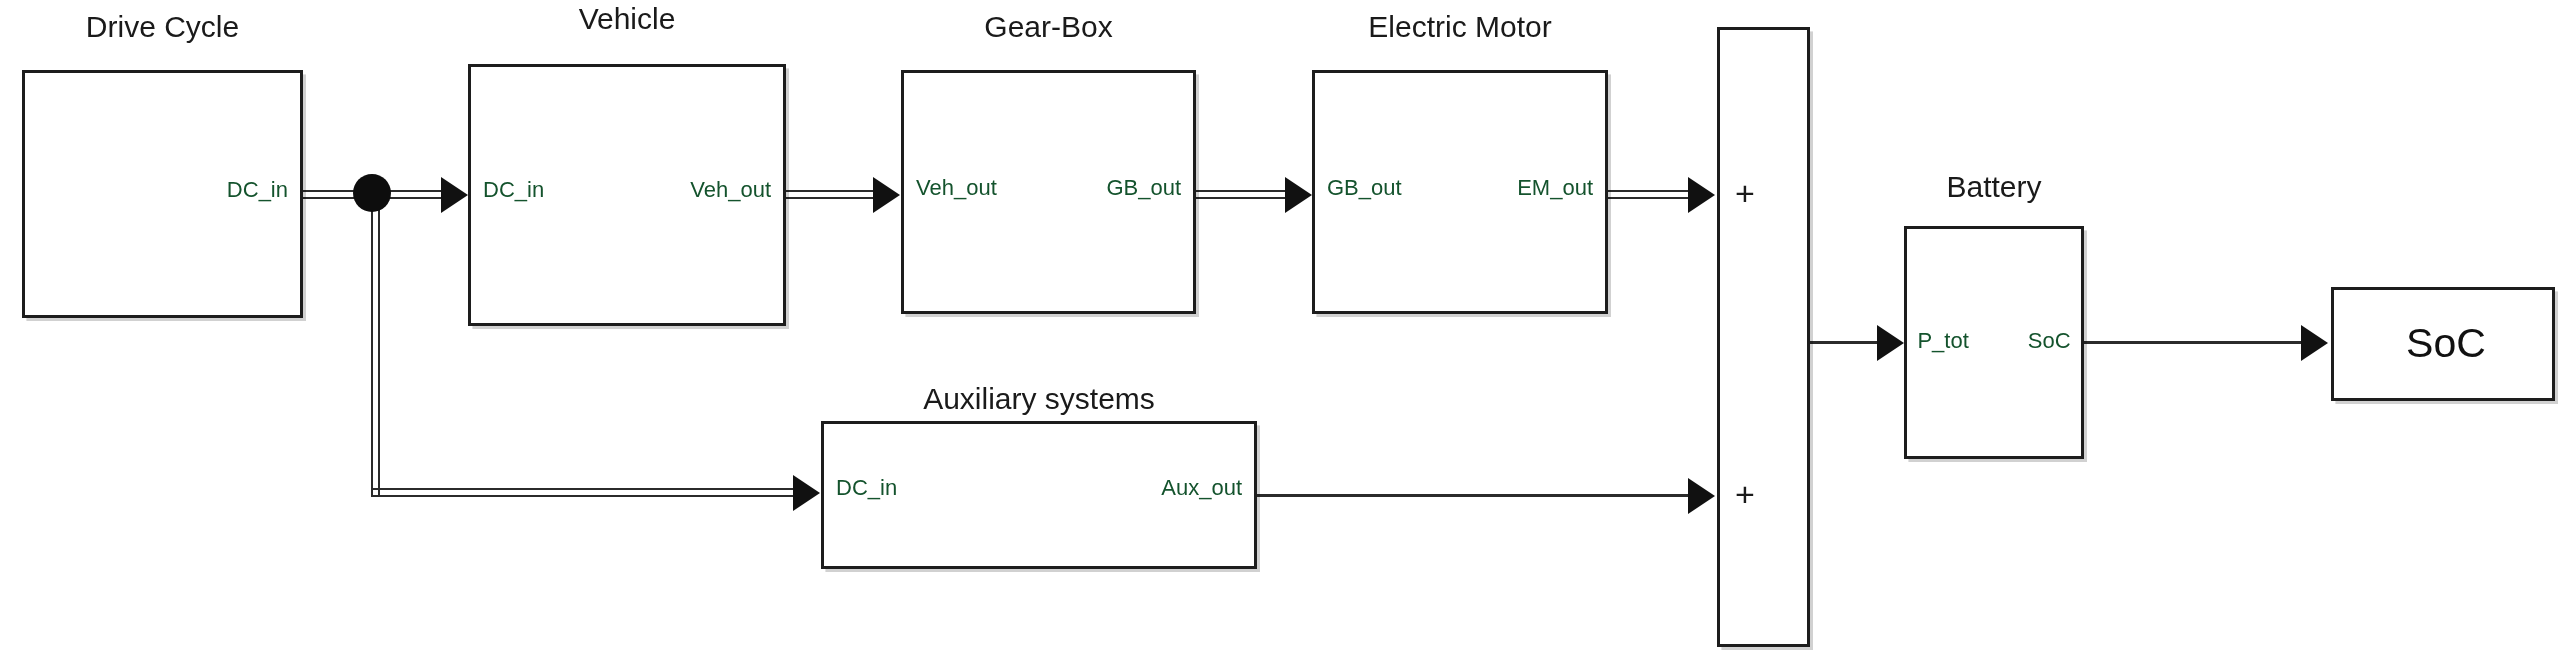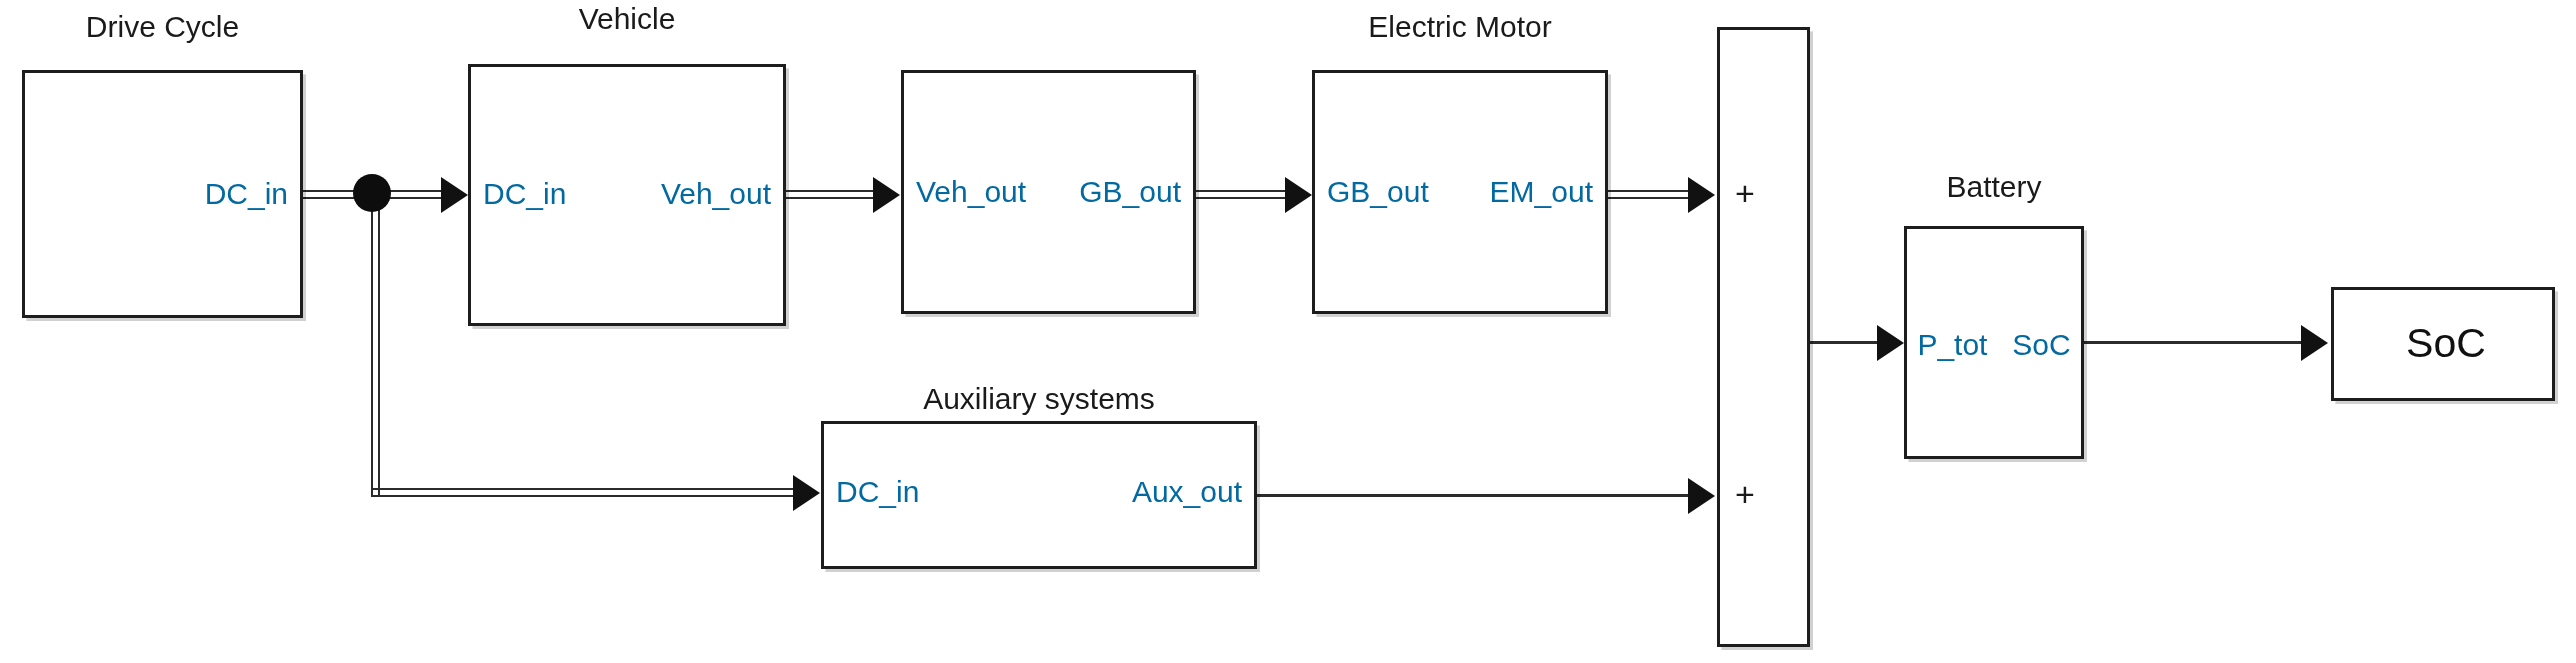--- a/index.html
+++ b/index.html
@@ -27,22 +27,22 @@
   .block-title {
     position: absolute;
     text-align: center;
     font-size: 30px;
     color: #1a1a1a;
     white-space: nowrap;
     line-height: 1;
   }
   .port-label {
     position: absolute;
-    font-size: 30px;
-    color: #0369a1;
+    font-size: 22px;
+    color: #14532d;
     white-space: nowrap;
     line-height: 1;
   }
   .port-label.left  { text-align: left;  }
   .port-label.right { text-align: right; }
 
   .big-label {
     position: absolute;
     font-size: 41px;
     color: #111111;
@@ -150,20 +150,21 @@
   <div class="block" style="left:22px; top:70px; width:281px; height:248px;">
     <span class="port-label right" style="right:12px; top:106px;">DC_in</span>
   </div>
 
   <div class="block-title" style="left:468px; top:4.4px; width:318px;text-align:center;">Vehicle</div>
   <div class="block" style="left:468px; top:64px; width:318px; height:262px;">
     <span class="port-label left" style="left:12px; top:112px;">DC_in</span>
     <span class="port-label right" style="right:12px; top:112px;">Veh_out</span>
   </div>
 
+  <div class="block-title" style="left:901px; top:12px; width:295px;">Gear-Box</div>
   <div class="block" style="left:901px; top:70px; width:295px; height:244px;">
     <span class="port-label left" style="left:12px; top:104px;">Veh_out</span>
     <span class="port-label right" style="right:12px; top:104px;">GB_out</span>
   </div>
 
   <div class="block-title" style="left:1312px; top:12px; width:296px;">Electric Motor</div>
   <div class="block" style="left:1312px; top:70px; width:296px; height:244px;">
     <span class="port-label left" style="left:12px; top:104px;">GB_out</span>
     <span class="port-label right" style="right:12px; top:104px;">EM_out</span>
   </div>

